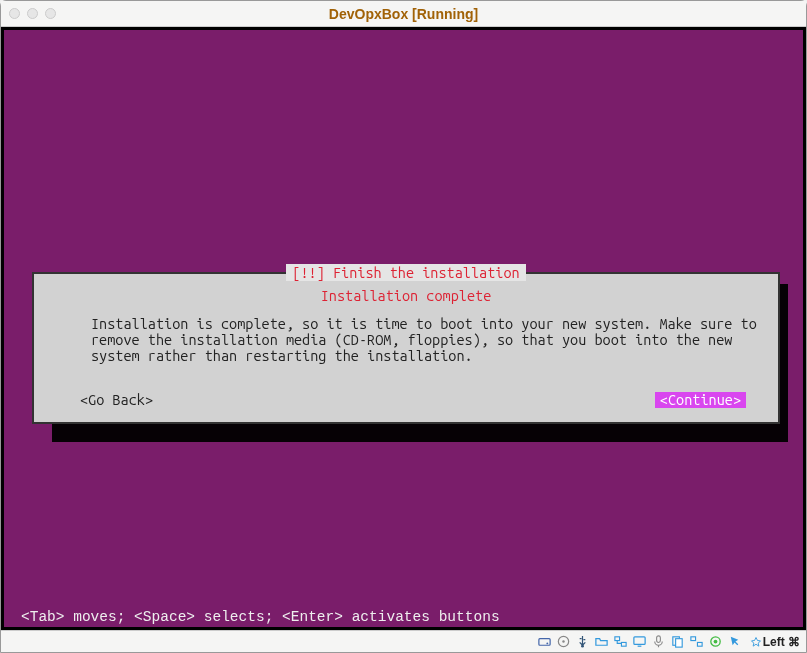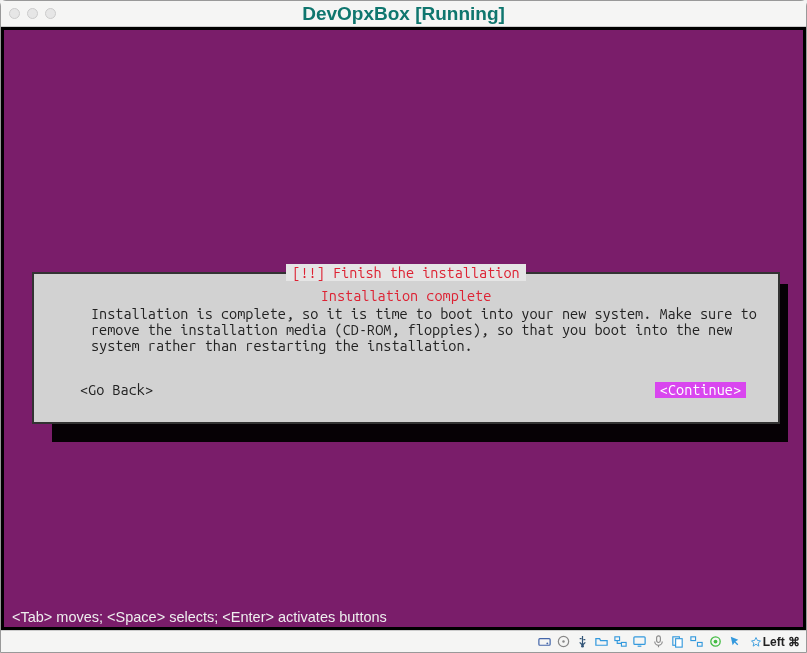--- a/index.html
+++ b/index.html
@@ -35,23 +35,23 @@
   .traffic-light {
     width: 11px; height: 11px;
     border-radius: 50%;
     background: #e6e6e6;
     border: 0.5px solid #ccc;
   }
   .title {
     position: absolute;
     left: 0; right: 0;
     text-align: center;
-    font-size: 19px;
+    font-size: 14px;
     font-weight: bold;
-    color: #0f766e;
+    color: #a16207;
     pointer-events: none;
   }
   .title .state { font-weight: bold; }
   .vm-area {
     flex: 1;
     background: #000;
     padding: 3px;
     display: flex;
     flex-direction: column;
   }
@@ -93,21 +93,21 @@
     color: #d23;
     padding: 0 6px;
     font-family: inherit;
   }
   .dialog-inner {
     padding: 14px 14px 10px 14px;
   }
   .subtitle {
     text-align: center;
     color: #d23;
-    margin-bottom: 2px;
+    margin-bottom: 12px;
   }
   .body-text {
     color: #222;
     white-space: normal;
     margin-left: 43px;
   }
   .dialog-buttons {
     display: flex;
     justify-content: space-between;
     margin-top: 28px;
@@ -117,24 +117,24 @@
   .btn-back {
     color: #222;
   }
   .btn-continue {
     background: #d946ef;
     color: #fff;
     padding: 0 5px;
   }
   .hint {
     position: absolute;
-    left: 8px;
+    left: 17px;
     bottom: 2px;
     color: #eee;
-    font-family: Liberation Sans, sans-serif;
+    font-family: Liberation Mono, monospace;
     font-size: 14.5px;
   }
   .statusbar {
     height: 22px;
     background: #f5f5f4;
     border-top: 1px solid #ccc;
     display: flex;
     align-items: center;
     justify-content: flex-end;
     gap: 4px;

